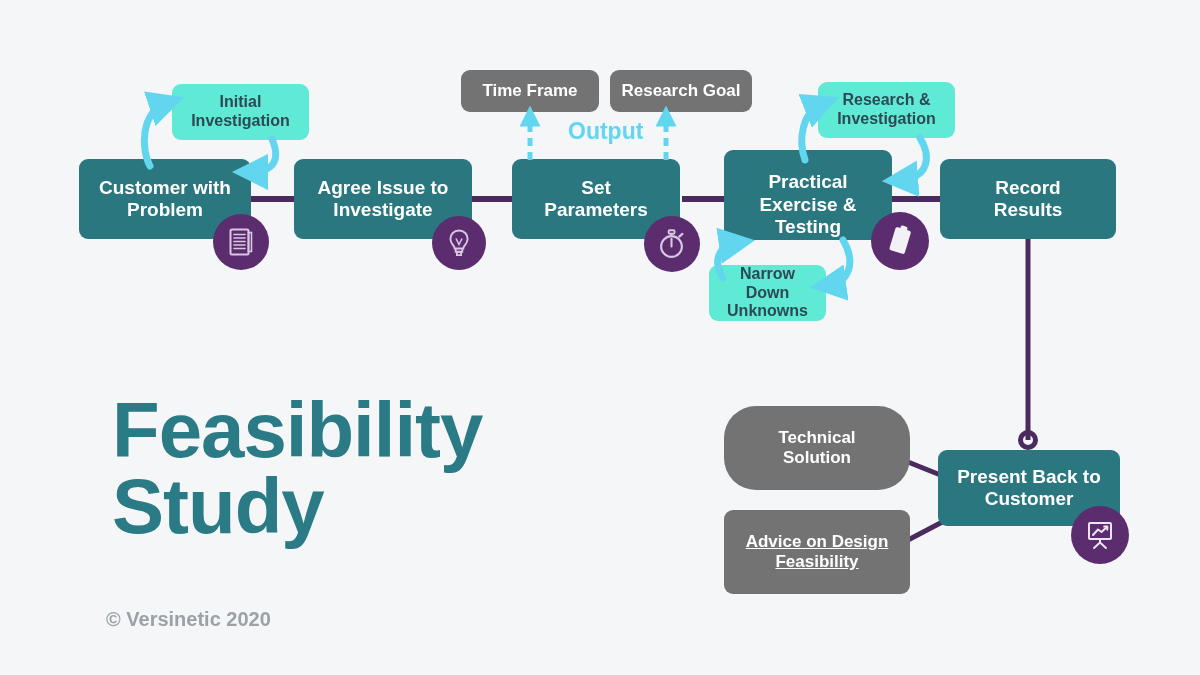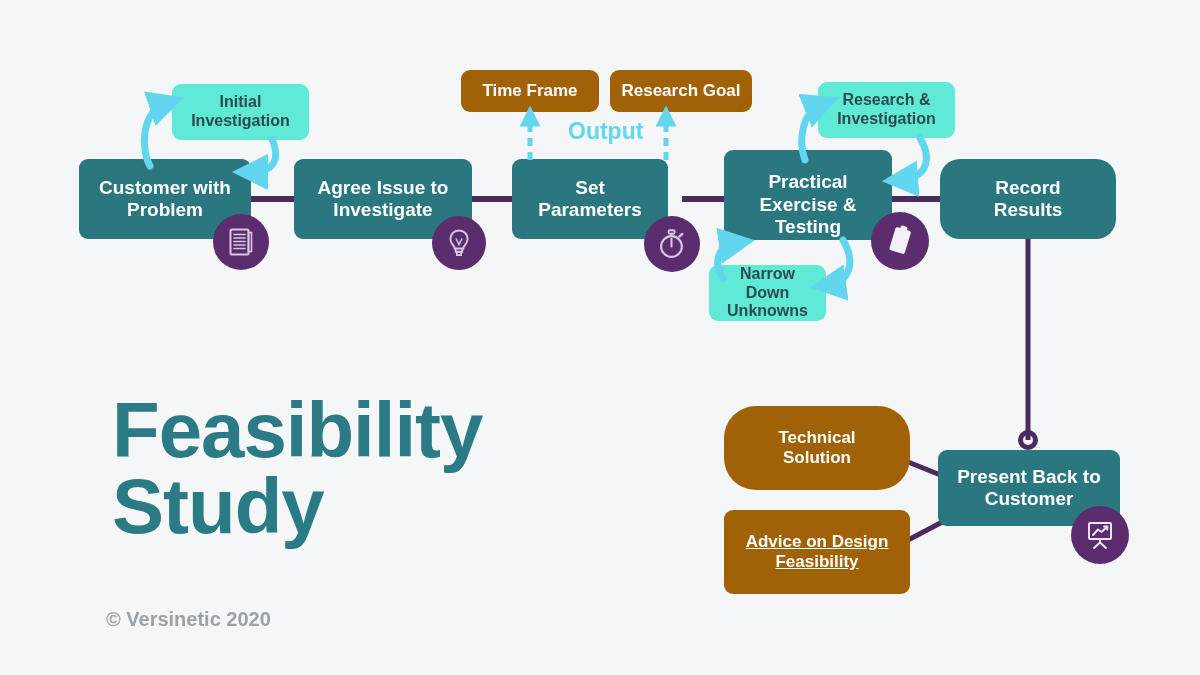--- a/index.html
+++ b/index.html
@@ -27,21 +27,21 @@
     align-items:center;
     justify-content:center;
     text-align:center;
     border-radius:9px;
     color:#ffffff;
     font-weight:bold;
     line-height:1.18;
     padding:4px 8px;
   }
   .node.teal   { background:#2a777f; }
-  .node.green  { background:#a16207; }
+  .node.green  { background:#737373; }
   .node.cyan   { background:#5eead4; color:#2f4858; }
 
   .n-main  { font-size:19px; }
   .n-green { font-size:17px; }
   .n-cyan  { font-size:16px; }
 
   .icon-badge {
     position:absolute;
     z-index:4;
     border-radius:50%;
@@ -141,30 +141,30 @@
   </div>
 
   <div class="node teal n-main" style="left:294px; top:159px; width:178px; height:80px; white-space:pre-line;">
     <span style="white-space:pre-line;">Agree Issue to
 Investigate</span>
   </div>
   <div class="node teal n-main" style="left:79px; top:159px; width:172px; height:80px; white-space:pre-line;">
     <span style="white-space:pre-line;">Customer  with
 Problem</span>
   </div>
-  <div class="node teal n-main" style="left:512px; top:159px; width:156px; height:80px; white-space:pre-line;">
+  <div class="node teal n-main" style="left:512px; top:159px; width:168px; height:80px; white-space:pre-line;">
     <span style="white-space:pre-line;">Set
 Parameters</span>
   </div>
   <div class="node teal n-main" style="left:724px; top:150px; width:168px; height:90px; white-space:pre-line;">
     <span style="white-space:pre-line;margin-top:20px;">Practical
 Exercise &amp;
 Testing</span>
   </div>
-  <div class="node teal n-main" style="left:940px; top:159px; width:176px; height:80px; white-space:pre-line;border-radius:20px;">
+  <div class="node teal n-main" style="left:940px; top:159px; width:176px; height:80px; white-space:pre-line;">
     <span style="white-space:pre-line;">Record
 Results</span>
   </div>
   <div class="node teal n-main" style="left:938px; top:450px; width:182px; height:76px; white-space:pre-line;">
     <span style="white-space:pre-line;">Present Back to
 Customer</span>
   </div>
 
   <div class="node green n-green" style="left:724px; top:406px; width:186px; height:84px; white-space:pre-line;border-radius:32px;">
     <span style="white-space:pre-line;">Technical

